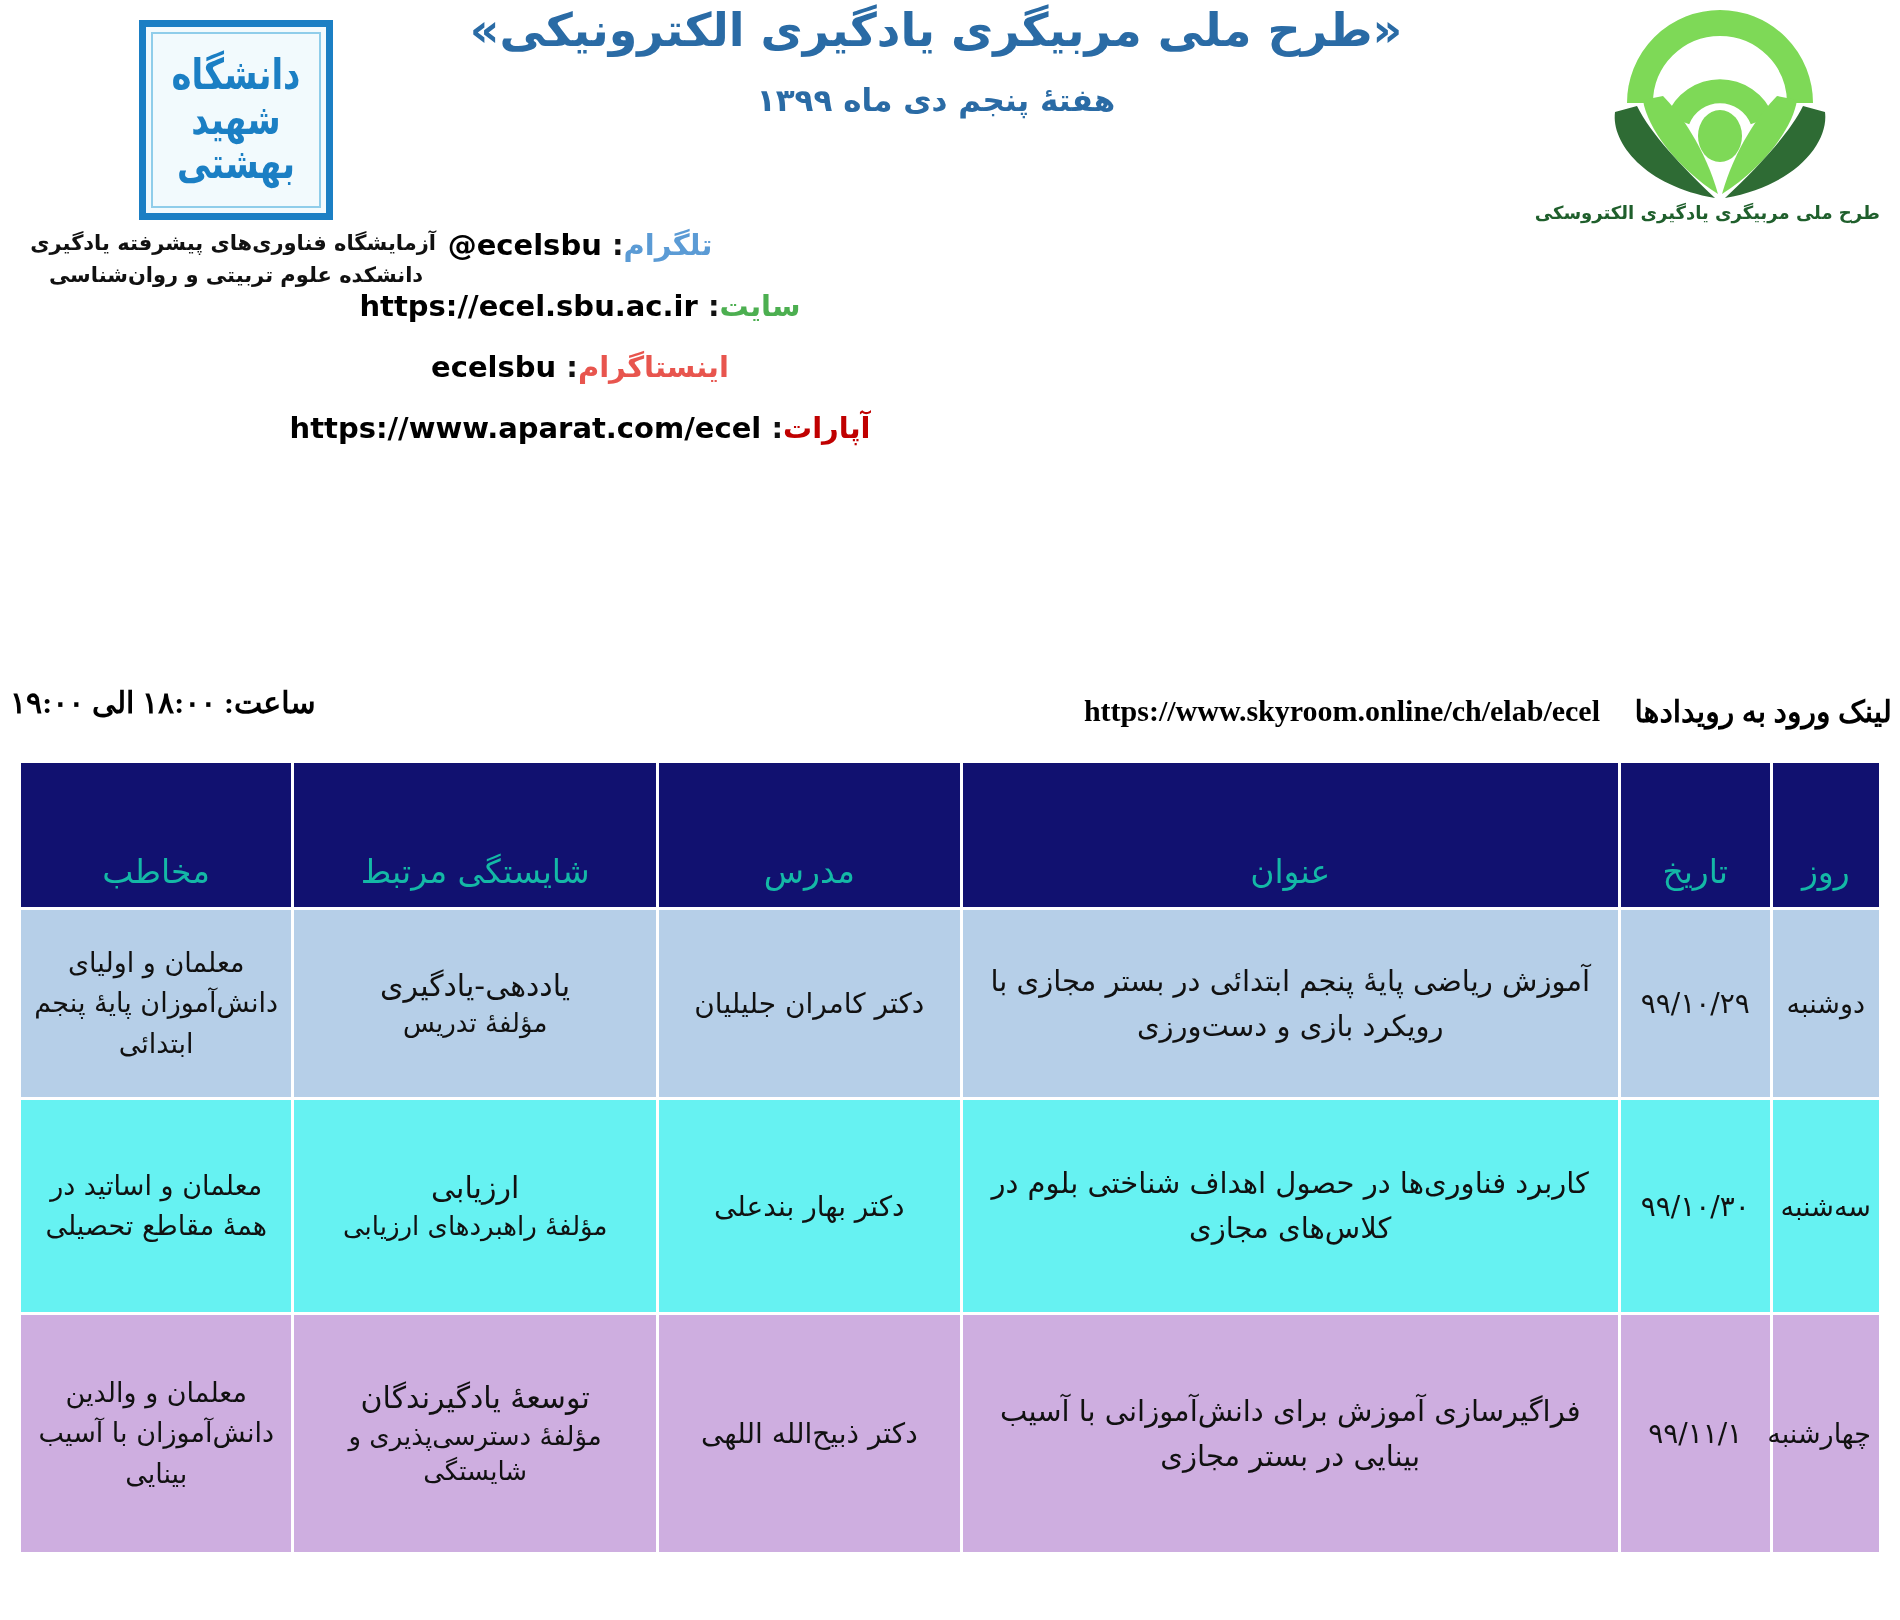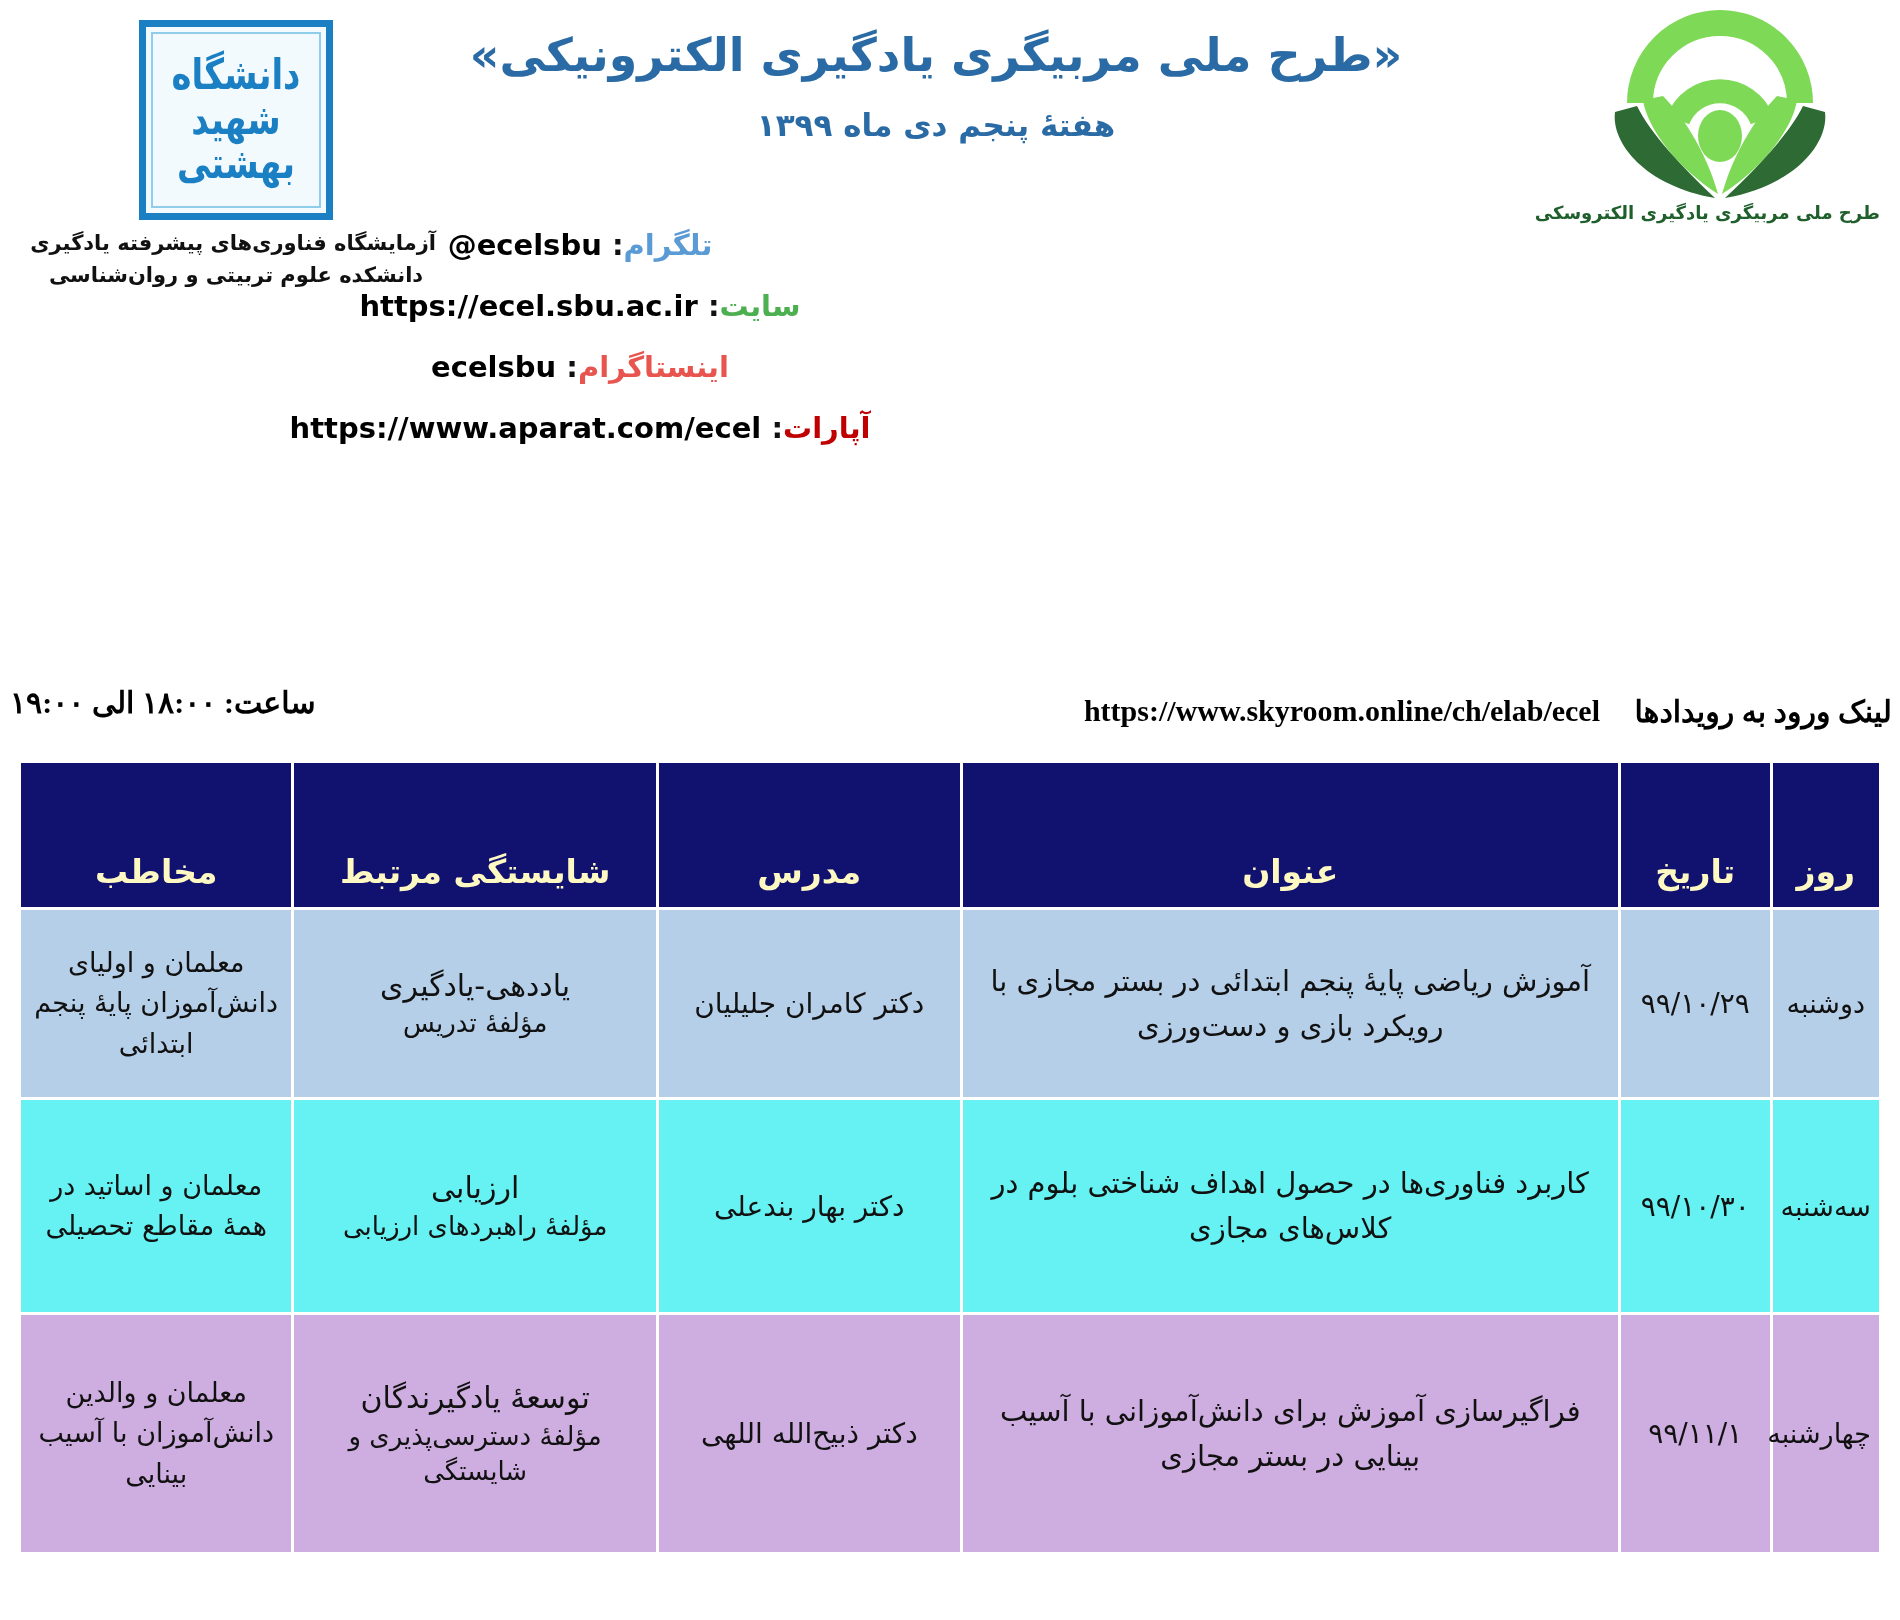--- a/index.html
+++ b/index.html
@@ -71,21 +71,21 @@
     text-align: center;
     direction: rtl;
     white-space: nowrap;
   }
 
   
   .title-block {
     position: absolute;
     left: 400px;
     width: 1000px;
-    top: 27px;
+    top: 2px;
     text-align: center;
   }
   .main-title {
     font-size: 46px;
     font-weight: bold;
     color: #2a6ba5;
     direction: rtl;
     line-height: 1.25;
     margin: 0 0 22px 0;
   }
@@ -215,23 +215,23 @@
   table.schedule th,
   table.schedule td {
     border: 3px solid #ffffff;
     vertical-align: middle;
     text-align: center;
     padding: 6px 8px;
     direction: rtl;
   }
   table.schedule thead th {
     background: #111170;
-    color: #fef9c3;
+    color: #14b8a6;
     font-size: 33px;
-    font-weight: bold;
+    font-weight: normal;
     height: 122px;
     vertical-align: bottom;
     padding-bottom: 16px;
   }
   .col-day    { width: 108px; }
   .col-date   { width: 150px; }
   .col-title  { width: 650px; }
   .col-lect   { width: 300px; }
   .col-comp   { width: 360px; }
   .col-aud    { width: 270px; }

